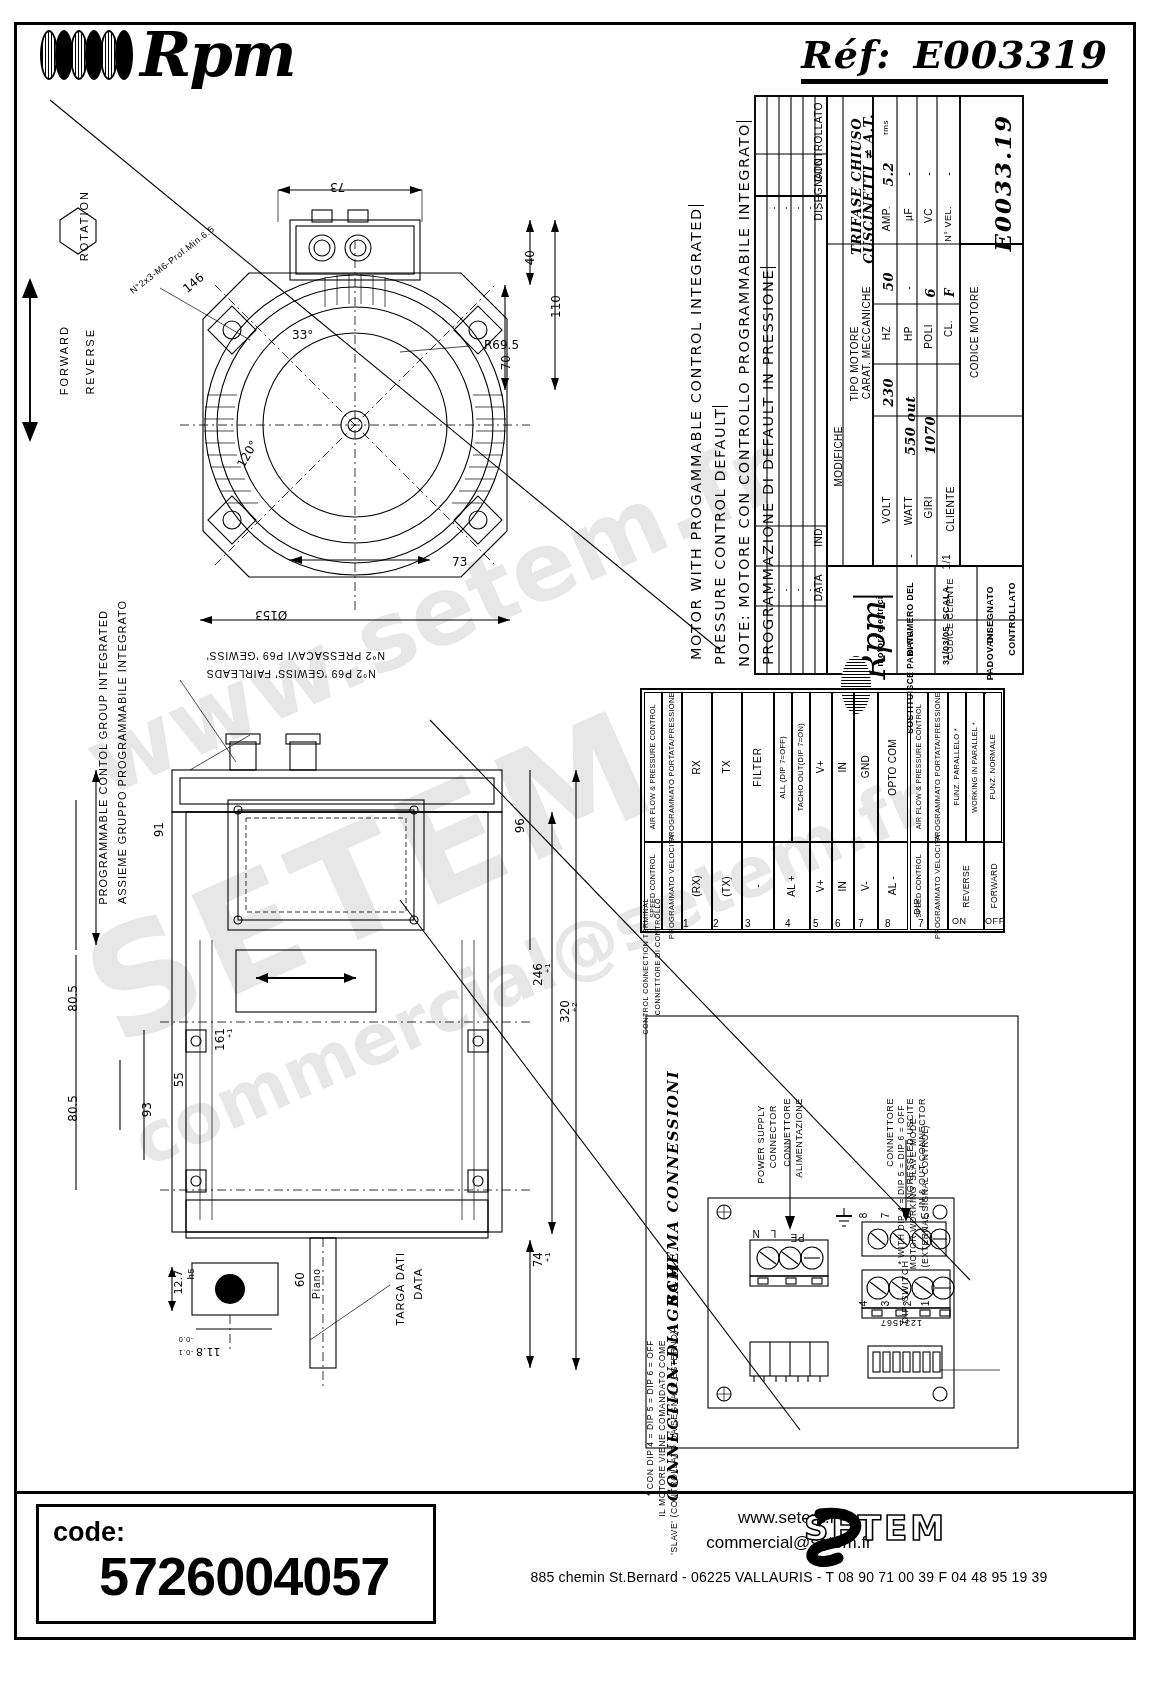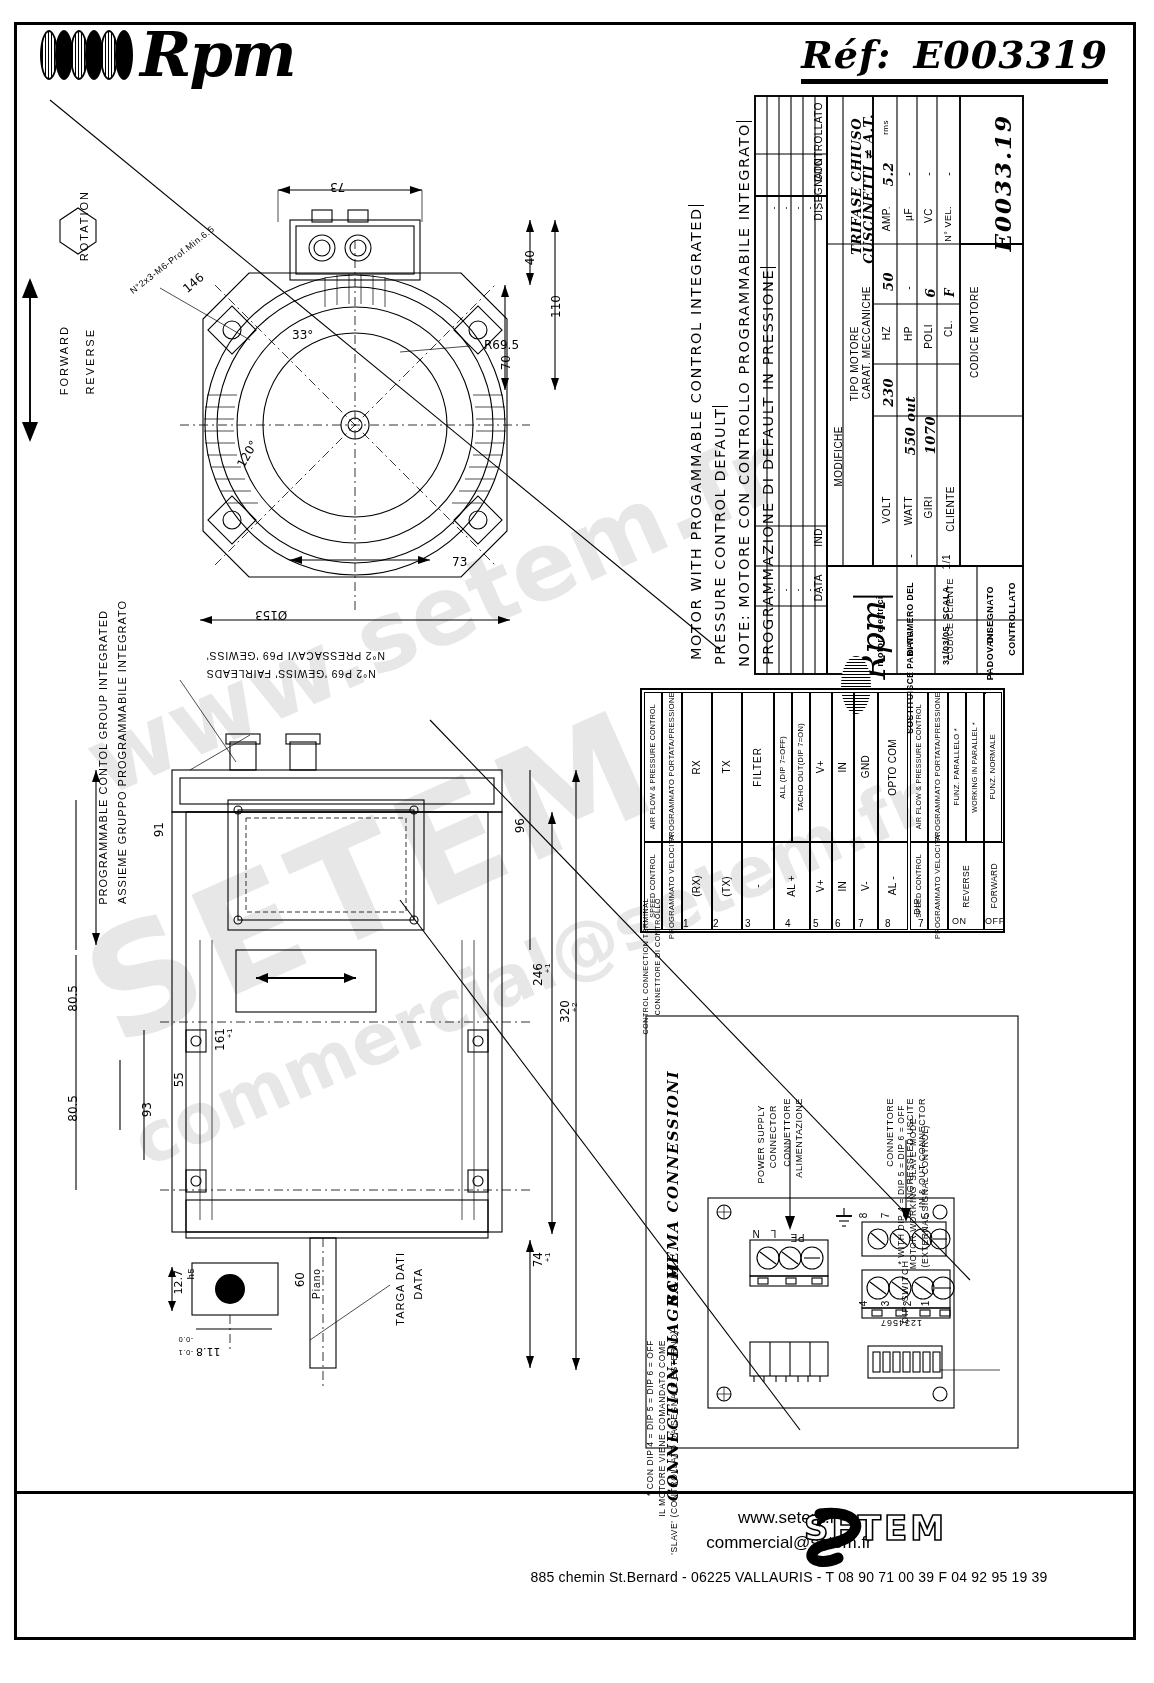--- a/index.html
+++ b/index.html
@@ -710,24 +710,28 @@
 
 <div class="ann-s v" style="left:896px;top:1105px;font-size:8.5px;">* WITH DIP 4 = DIP 5 = DIP 6 = OFF</div>
 <div class="ann-s v" style="left:908px;top:1118px;font-size:8.5px;">MOTOR WORKING 'SLAVE' MODE</div>
 <div class="ann-s v" style="left:920px;top:1125px;font-size:8.5px;">(EXTERNAL SIGNAL CONTROL)</div>
 
 <div class="ann-s v" style="left:645px;top:1340px;font-size:8.5px;">* CON DIP 4 = DIP 5 = DIP 6 = OFF</div>
 <div class="ann-s v" style="left:657px;top:1340px;font-size:8.5px;">IL MOTORE VIENE COMANDATO COME</div>
 <div class="ann-s v" style="left:669px;top:1330px;font-size:8.5px;">'SLAVE' (CONTROLLATO DA SEGNALE ESTERNO)</div>
 
 <div id="footer">
+  <div id="code-box">
+    <span class="lbl">code:</span>
+    <span class="num">5726004057</span>
+  </div>
   <div id="setem-info">
     <div class="l1">www.setem.fr</div>
     <div class="l1">commercial@setem.fr</div>
-    <div class="l3">885 chemin St.Bernard  -  06225 VALLAURIS  -  T 08 90 71 00 39   F 04 92 95 19 39</div>
+    <div class="l3">885 chemin St.Bernard  -  06225 VALLAURIS  -  T 08 90 71 00 39   F 04 48 95 19 39</div>
   </div>
   <div id="setem-logo">
     <svg width="72" height="58">
       <path d="M16 6 C48 2 60 16 46 28 C34 38 12 34 8 46 C6 54 22 56 34 50" fill="none" stroke="#000" stroke-width="11" stroke-linecap="round"></path>
       <path d="M40 10 C30 6 16 10 14 18" fill="none" stroke="#000" stroke-width="4"></path>
     </svg>
     <span class="word">SETEM</span>
   </div>
 </div>
 

